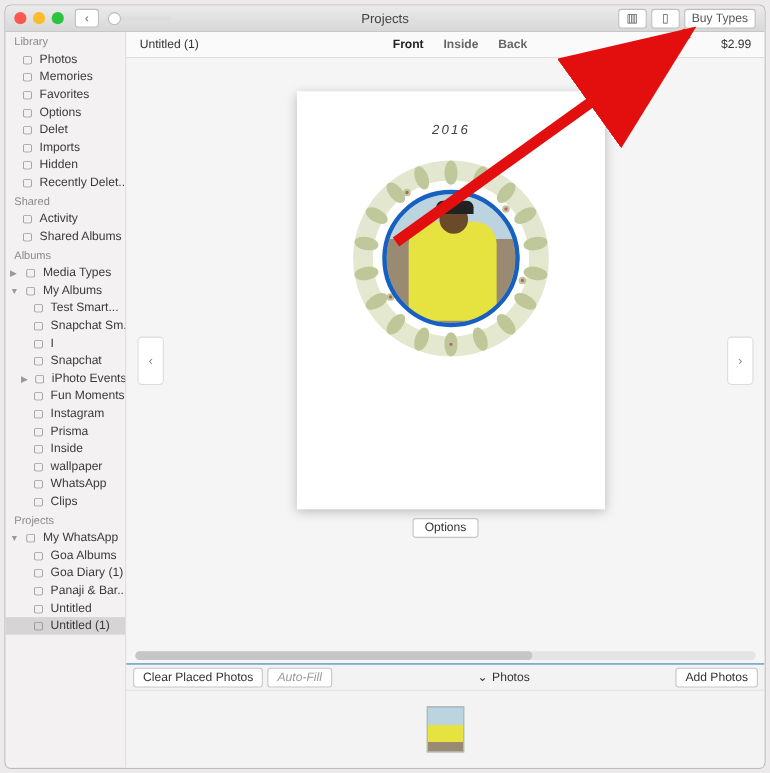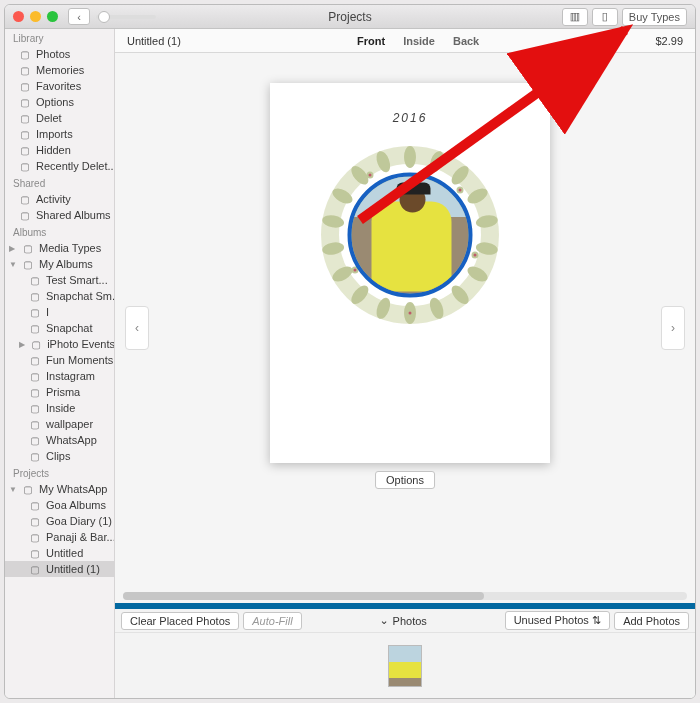--- a/index.html
+++ b/index.html
@@ -38,21 +38,21 @@
 .photo .sky { position:absolute; inset:0; background: linear-gradient(#bcd4df 0 35%, #9a8a72 35% 100%); }
 .photo .body { position:absolute; left:20px; top:25px; width:80px; height:90px; background:#e6e240; border-radius:20px 20px 10px 10px; }
 .photo .head { position:absolute; left:48px; top:10px; width:26px; height:26px; background:#6b4a2a; border-radius:50%; }
 .photo .cap { position:absolute; left:45px; top:6px; width:34px; height:12px; background:#222; border-radius:6px 6px 0 0; }
 .card .msg { margin-top: 30px; font-size: 12px; color: #888; font-style: italic; font-family: Georgia, serif; }
 .options-btn { position: absolute; left: 50%; transform: translateX(-50%); top: 418px; padding: 2px 10px; font-size: 11px; background: #fff; border: 1px solid #c4c4c4; border-radius: 3px; color:#333; }
 .nav-arrow { position: absolute; top: 50%; transform: translateY(-50%); width: 24px; height: 44px; border: 1px solid #dcdcdc; background: #fff; border-radius: 4px; display: flex; align-items: center; justify-content: center; color: #888; font-size: 12px; }
 .nav-arrow.left { left: 10px; } .nav-arrow.right { right: 10px; }
 .hscroll { position:absolute; left:8px; right:8px; bottom:3px; height:8px; border-radius:4px; background:#e4e4e4; }
 .hscroll .thumb{ position:absolute; left:0; top:0; height:100%; width:64%; background:#c6c6c6; border-radius:4px;}
-.tray { height: 95px; border-top: 6px solid #0369a1; background: #f3f3f3; display: flex; flex-direction: column; }
+.tray { height: 95px; border-top: 1px solid #0369a1; background: #f3f3f3; display: flex; flex-direction: column; }
 .tray-bar { height: 24px; display: flex; align-items: center; gap: 4px; padding: 0 6px; font-size: 11px; border-bottom:1px solid #e2e2e2; }
 .btn { padding: 2px 8px; border: 1px solid #c6c6c6; border-radius: 3px; background: #fff; font-size: 11px; color:#333; }
 .btn.ghost { color:#999;font-style:italic; }
 .tray-bar .center { margin-left: auto; margin-right: auto; display:flex; align-items:center; gap:4px; color:#333;}
 .tray-strip { flex:1; display:flex; align-items:center; justify-content:center; }
 .thumb-ph { width:34px; height:42px; background:#8aa; border:1px solid #bbb; position:relative; overflow:hidden;}
 .thumb-ph::before{content:'';position:absolute;inset:0;background:linear-gradient(#bcd4df 0 40%, #e6e240 40% 80%, #9a8a72 80% 100%);}
 .arrow-annot { position: absolute; pointer-events: none; z-index: 50; }
 </style>
 </head>
@@ -280,21 +280,20 @@
       </div>
 
       <div class="tray">
         <div class="tray-bar">
           <div class="btn">Clear Placed Photos</div>
           <div class="btn ghost">Auto-Fill</div>
           <div class="center">
               <span>⌄</span>
               <span>Photos</span>
             </div>
-          <div class="btn"><span>Unused Photos</span> <span>⇅</span></div>
           <div class="btn">Add Photos</div>
         </div>
         <div class="tray-strip">
           <div class="thumb-ph"></div>
         </div>
       </div>
     </div>
   </div>
 </div>
 

